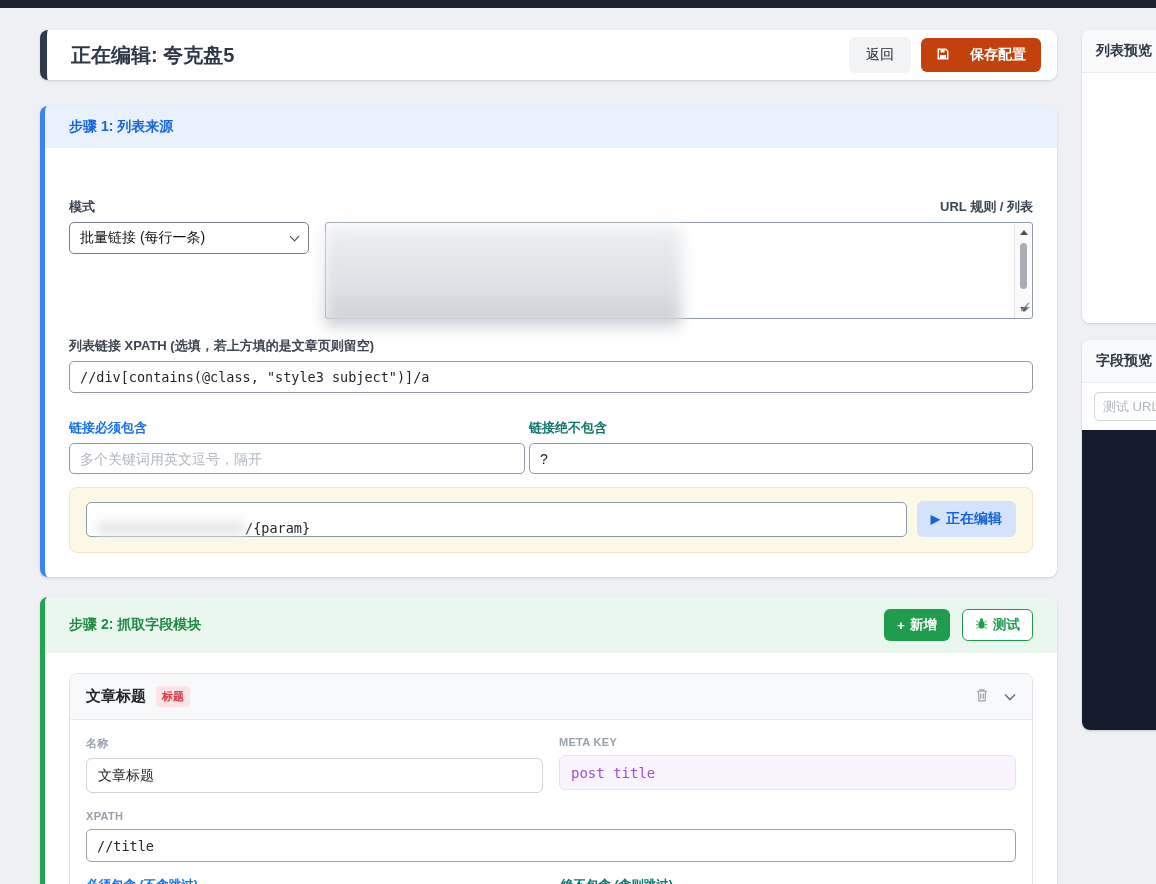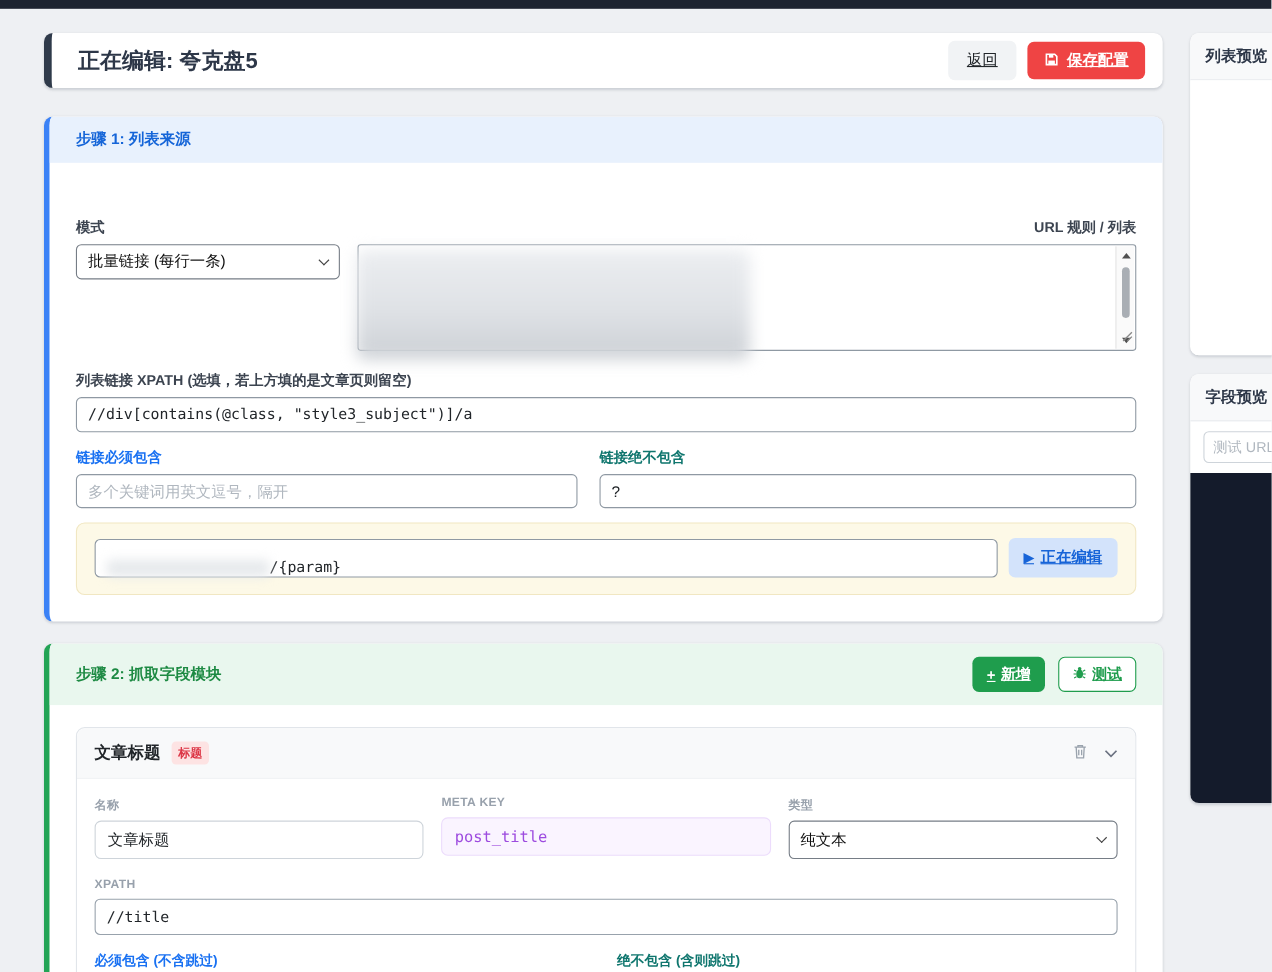--- a/index.html
+++ b/index.html
@@ -9,24 +9,24 @@
   .topbar { position:absolute; top:0; left:0; width:100%; height:8px; background:#1d2430; }
 
   .main { position:absolute; left:40px; top:30px; width:1017px; }
 
   .card-shadow { box-shadow:0 1px 3px rgba(20,30,50,.10), 0 1px 2px rgba(20,30,50,.06); }
 
   
   .header-card { background:#fff; border-radius:8px; border-left:7px solid #2f3a4a; height:50px;
                  display:flex; align-items:center; padding:0 16px 0 24px; }
   .header-title { flex:1; font-size:20px; font-weight:bold; color:#2d3748; }
-  .btn { border:none; cursor:pointer; font-family:inherit;text-decoration:underline; }
+  .btn { border:none; cursor:pointer; font-family:inherit; }
   .btn-back { background:#f1f3f5; color:#212529; font-size:14px; border-radius:6px; padding:9px 17px; }
-  .btn-save { background:#ef4444; color:#fff; font-size:14px; font-weight:bold; border-radius:6px;
-              padding:8px 15px; margin-left:10px; display:flex; align-items:center; gap:7px; }
+  .btn-save { background:#c2410c; color:#fff; font-size:14px; font-weight:bold; border-radius:6px;
+              padding:8px 15px; margin-left:10px; display:flex; align-items:center; gap:20px; }
 
   
   .step { background:#fff; border-radius:8px; overflow:hidden; }
   .step1 { margin-top:26px; border-left:5px solid #3b82f6; }
   .step2 { margin-top:20px; border-left:5px solid #23a455; height:340px; }
   .step-header { display:flex; align-items:center; font-size:14px; font-weight:bold; padding:12px 24px; }
   .step1 .step-header { background:#e8f1fd; color:#1565d8; }
   .step2 .step-header { background:#e9f7ee; color:#1d8a43; min-height:56px; }
   .step-body { padding:24px; }
   .spacer { flex:1; }
@@ -60,21 +60,21 @@
   .ta-scroll { position:absolute; top:1px; right:1px; bottom:1px; width:17px; background:#fafafa;
                border-left:1px solid #e4e4e4; }
   .arr { position:absolute; left:0; width:17px; height:16px; display:flex; align-items:center; justify-content:center; }
   .arr.up { top:0; } .arr.down { bottom:0; }
   .tri-up { width:0; height:0; border-left:4px solid transparent; border-right:4px solid transparent; border-bottom:5px solid #505050; }
   .tri-down { width:0; height:0; border-left:4px solid transparent; border-right:4px solid transparent; border-top:5px solid #505050; }
   .thumb { position:absolute; left:5px; top:19px; width:7px; height:46px; background:#a9aeb4; border-radius:4px; }
   .grip { position:absolute; right:2px; bottom:2px; }
 
   .row-gap18 { margin-top:18px; }
-  .row3 { display:flex; gap:20px; margin-top:14px; }
+  .row3 { display:flex; gap:4px; margin-top:26px; }
   .row3 .c1 { width:456px; flex:none; }
   .row3 .c2 { flex:1; }
   .row3 .text-input { height:31px; }
 
   
   .tpl-box { margin-top:13px; background:#fdf9e7; border:1px solid #f1e7c2; border-radius:8px; padding:13px 16px 15px; }
   .tpl-label { display:block; font-size:13px; font-weight:bold; color:#8a6d1f; margin-bottom:8px; }
   .tpl-row { display:flex; gap:10px; align-items:center; }
   .tpl-input { flex:1; height:35px; border:1px solid #8f99a3; border-radius:5px; background:#fff;
                display:flex; align-items:flex-end; padding:0 10px; }
@@ -261,27 +261,20 @@
 
           <div class="fc-row">
             <div class="col">
               <label class="small-label">名称</label>
               <input class="fc-input" value="文章标题" style="">
             </div>
             <div class="col">
               <label class="small-label">META KEY</label>
               <input class="fc-input meta-input mono" value="post_title" style="">
             </div>
-            <div class="col">
-              <label class="small-label">类型</label>
-              <div class="select fc-select">
-                <span class="sel-text">纯文本</span>
-                <span class="chev"></span>
-              </div>
-            </div>
           </div>
 
           <div class="xpath-row">
             <label class="small-label">XPATH</label>
             <input class="text-input mono fc-xpath" value="//title" style="">
           </div>
 
           <div class="fc-bottom">
             <div class="col">
               <label class="form-label blue">必须包含 (不含跳过)</label>

